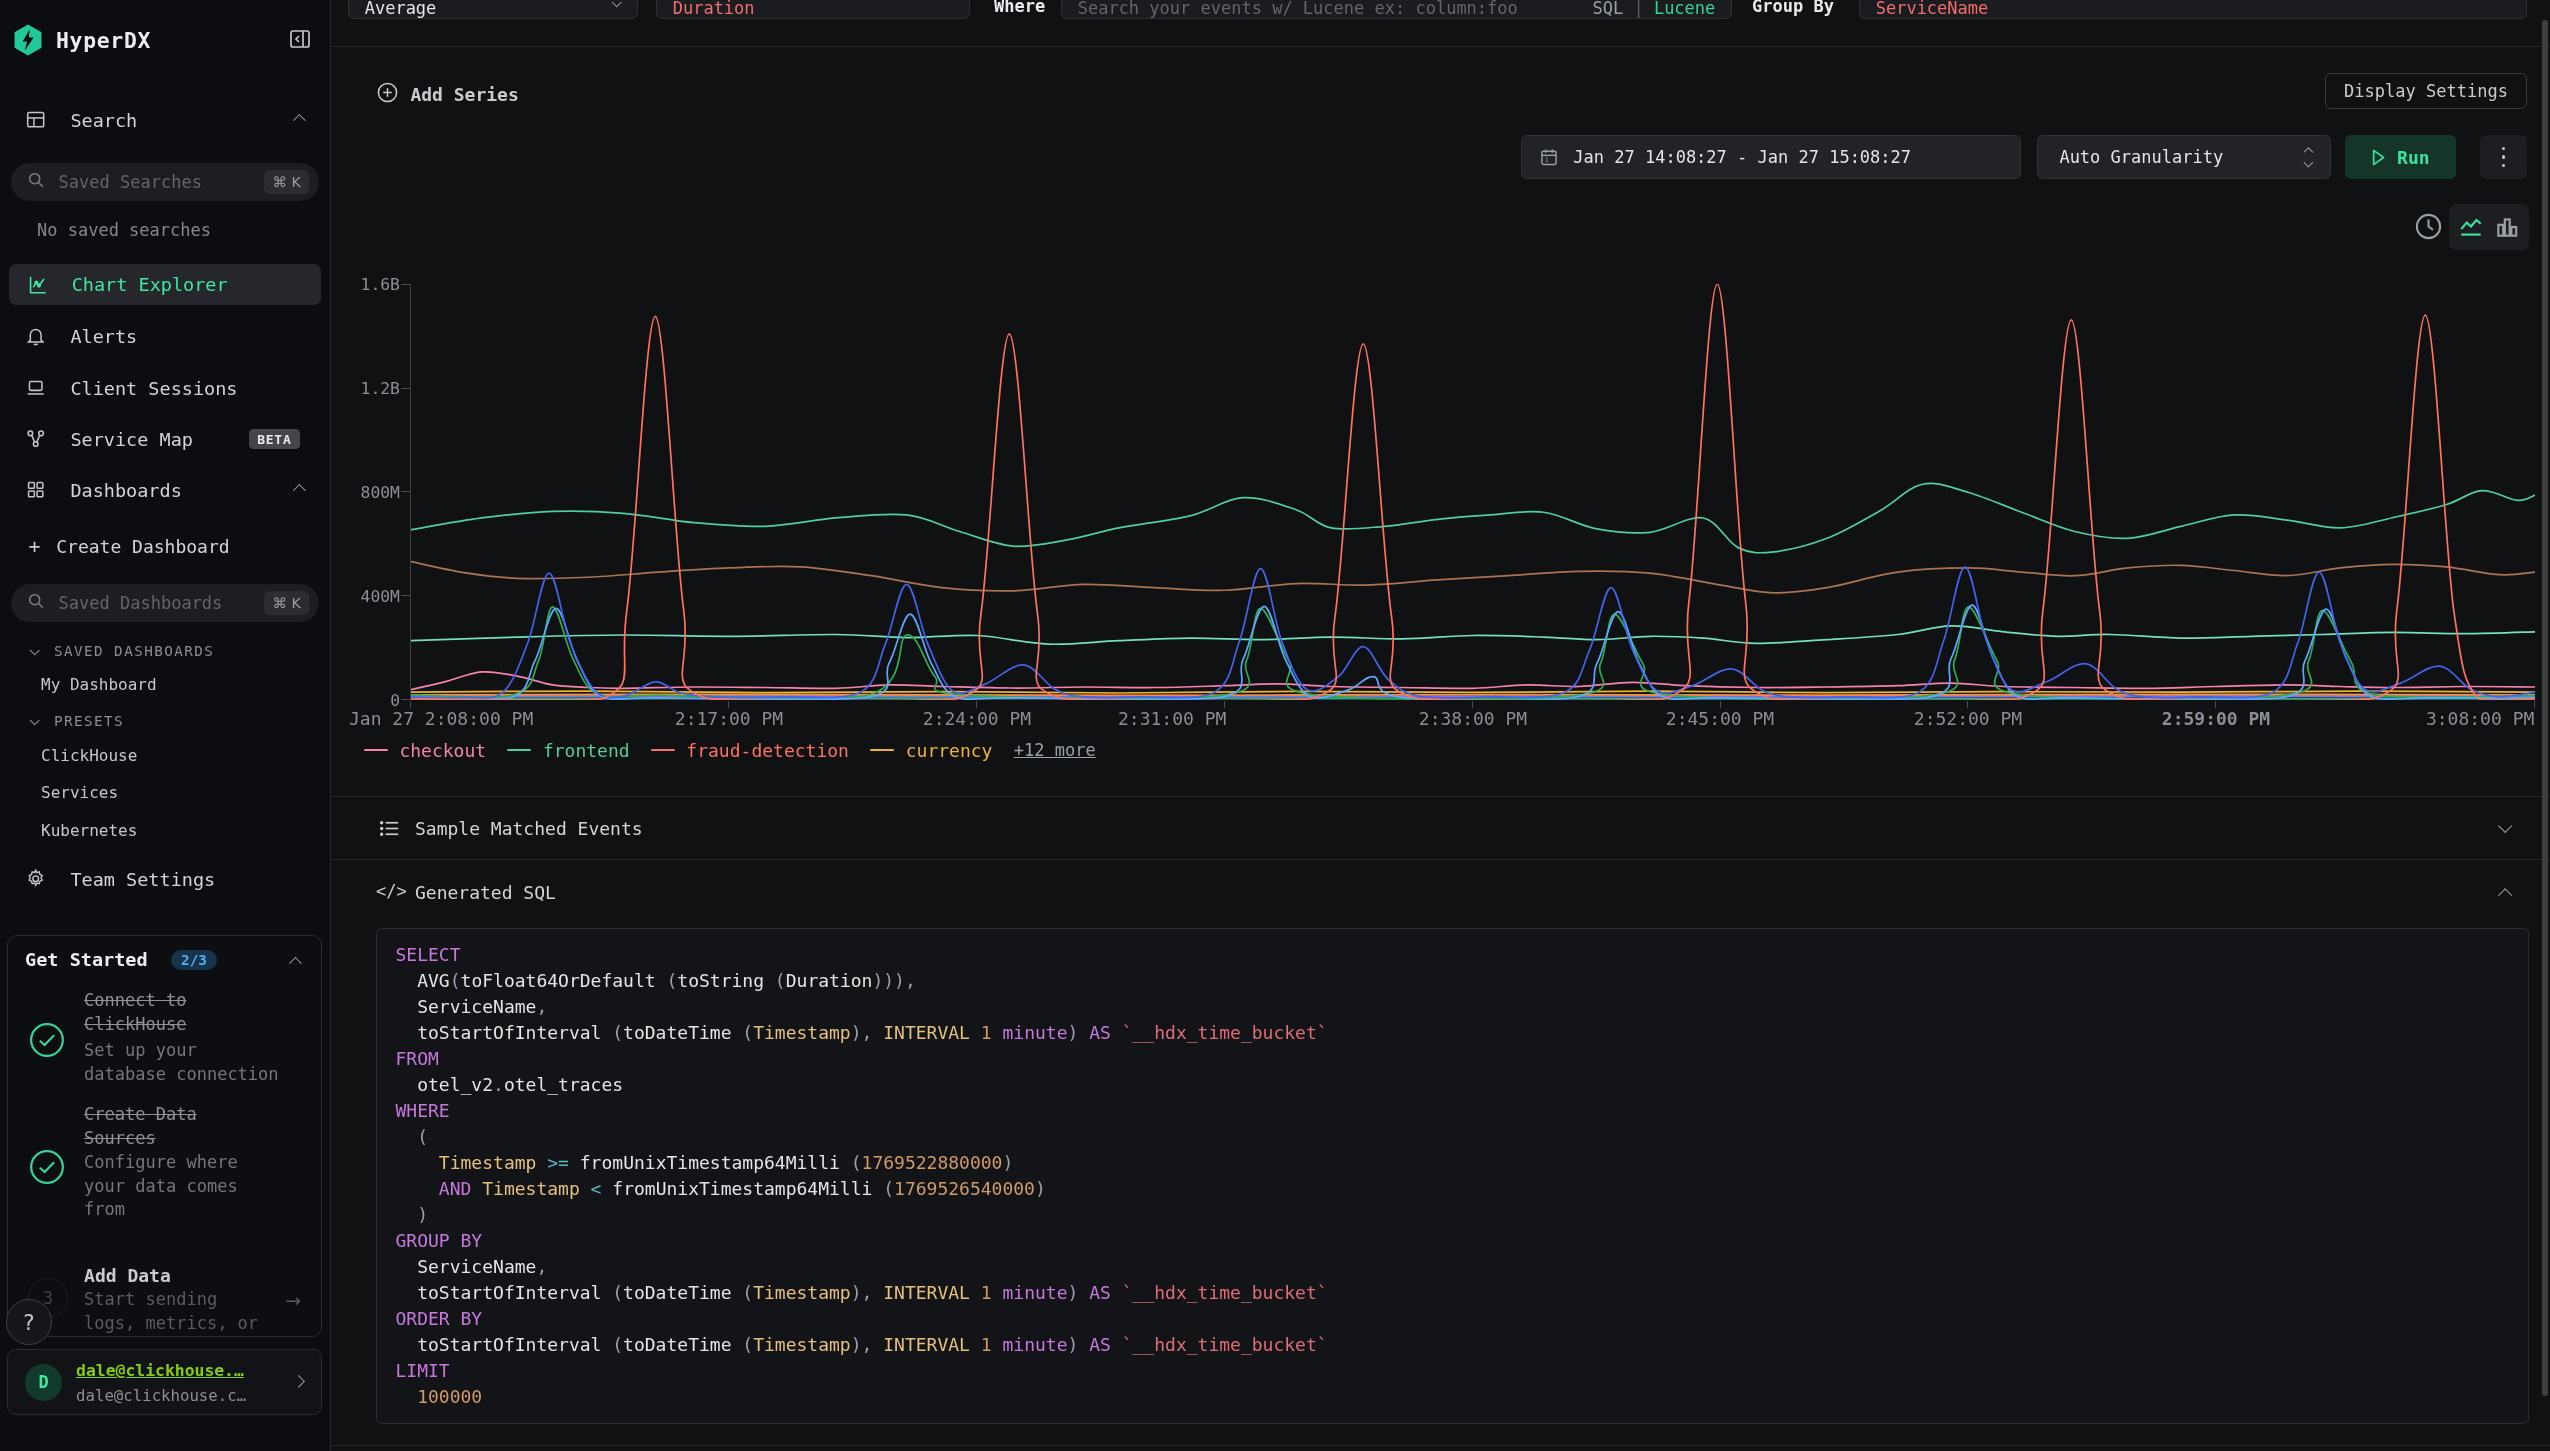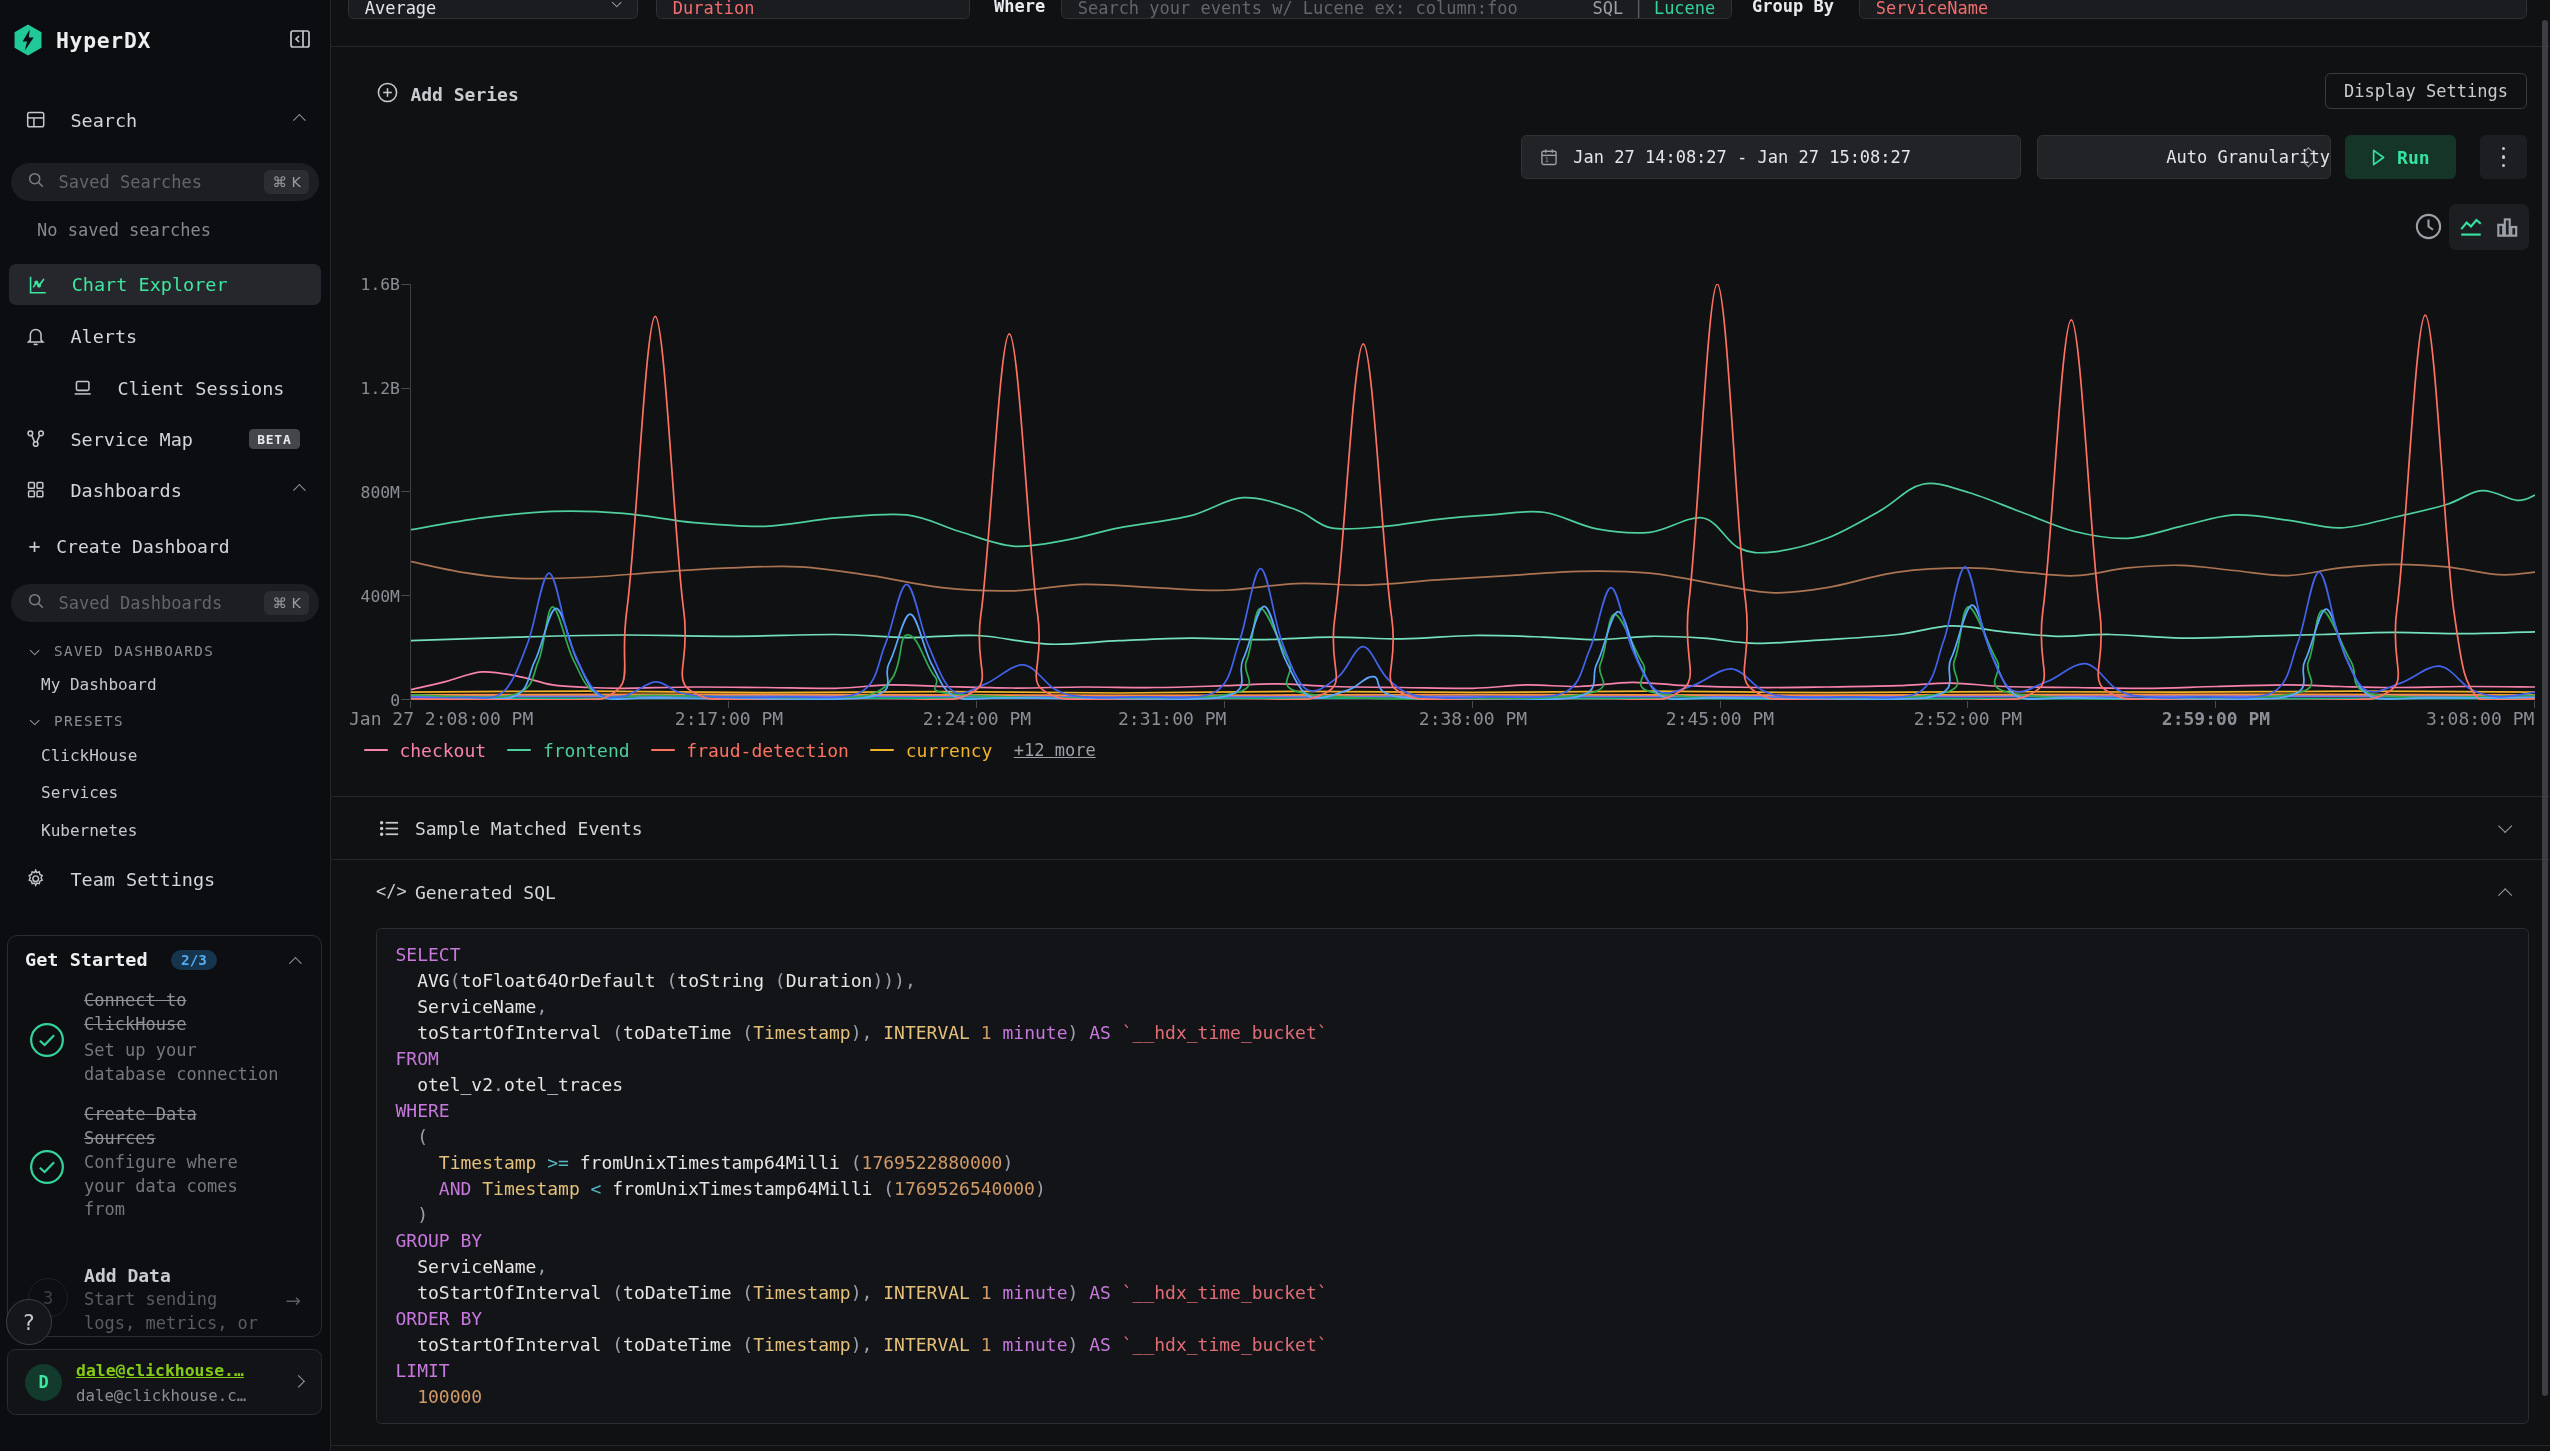--- a/index.html
+++ b/index.html
@@ -134,21 +134,21 @@
     <div class="srow" style="top:316px;">
       <span class="sicon">
         <svg width="21.4" height="21.4" viewBox="0 0 24 24" fill="none" stroke="currentColor" stroke-width="1.7">
             <path d="M6 17 v-6 a6 6 0 0 1 12 0 v6 l2 2 H4 z"></path>
             <path d="M10 21 a2.5 2.5 0 0 0 4 0"></path>
           </svg>
       </span>
       <span class="slabel">Alerts</span>
     </div>
 
-    <div class="srow" style="top:368px;padding-left:47px;">
+    <div class="srow" style="top:368px;">
       <span class="sicon">
         <svg width="21.4" height="21.4" viewBox="0 0 24 24" fill="none" stroke="currentColor" stroke-width="1.7">
             <rect x="5" y="5" width="14" height="10" rx="1.5"></rect>
             <path d="M3 19 h18"></path>
           </svg>
       </span>
       <span class="slabel">Client Sessions</span>
     </div>
 
     <div class="srow" style="top:419px;">
@@ -299,21 +299,21 @@
           <rect x="3.5" y="5" width="17" height="16" rx="2"></rect>
           <line x1="3.5" y1="10" x2="20.5" y2="10"></line>
           <line x1="8" y1="3" x2="8" y2="7"></line>
           <line x1="16" y1="3" x2="16" y2="7"></line>
           <text x="7" y="18" font-size="8" fill="#9aa0a6" stroke="none">1</text>
         </svg>
     </span>
     <span style="margin-left:14.3px;font-size:17px;color:#e3e5e8;white-space:nowrap;">Jan 27 14:08:27 - Jan 27 15:08:27</span>
   </div>
 
-  <div class="ctl" style="left:2037px;width:294px;justify-content:flex-end;">
+  <div class="ctl" style="left:2037px;width:294px;">
     <span style="margin-left:21.4px;font-size:17px;color:#e3e5e8;white-space:nowrap;">Auto Granularity</span>
     <span style="position:absolute;right:18.5px;display:flex;flex-direction:column;gap:3.6px;">
       <span class="chev chev-up" style="width:5.7px;height:5.7px;"></span>
       <span class="chev chev-down" style="width:5.7px;height:5.7px;"></span>
     </span>
   </div>
 
   <div class="ctl" id="run-btn" style="left:2345px;width:111px;">
     <span style="display:flex;">
       <svg width="15.7" height="17" viewBox="0 0 14 18" fill="none" stroke="#36e3a0" stroke-width="1.8" stroke-linejoin="round">

